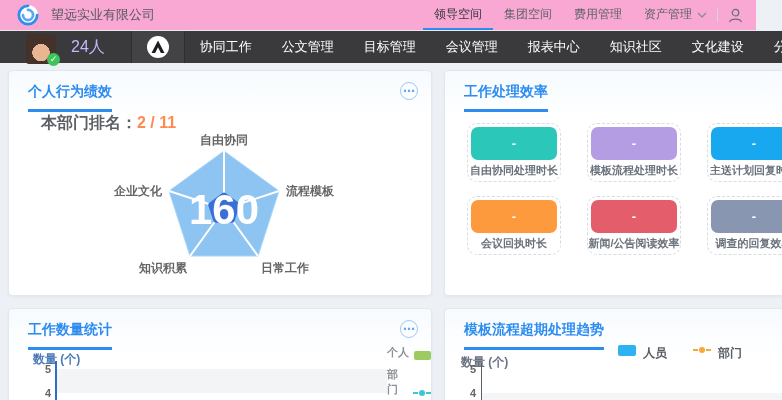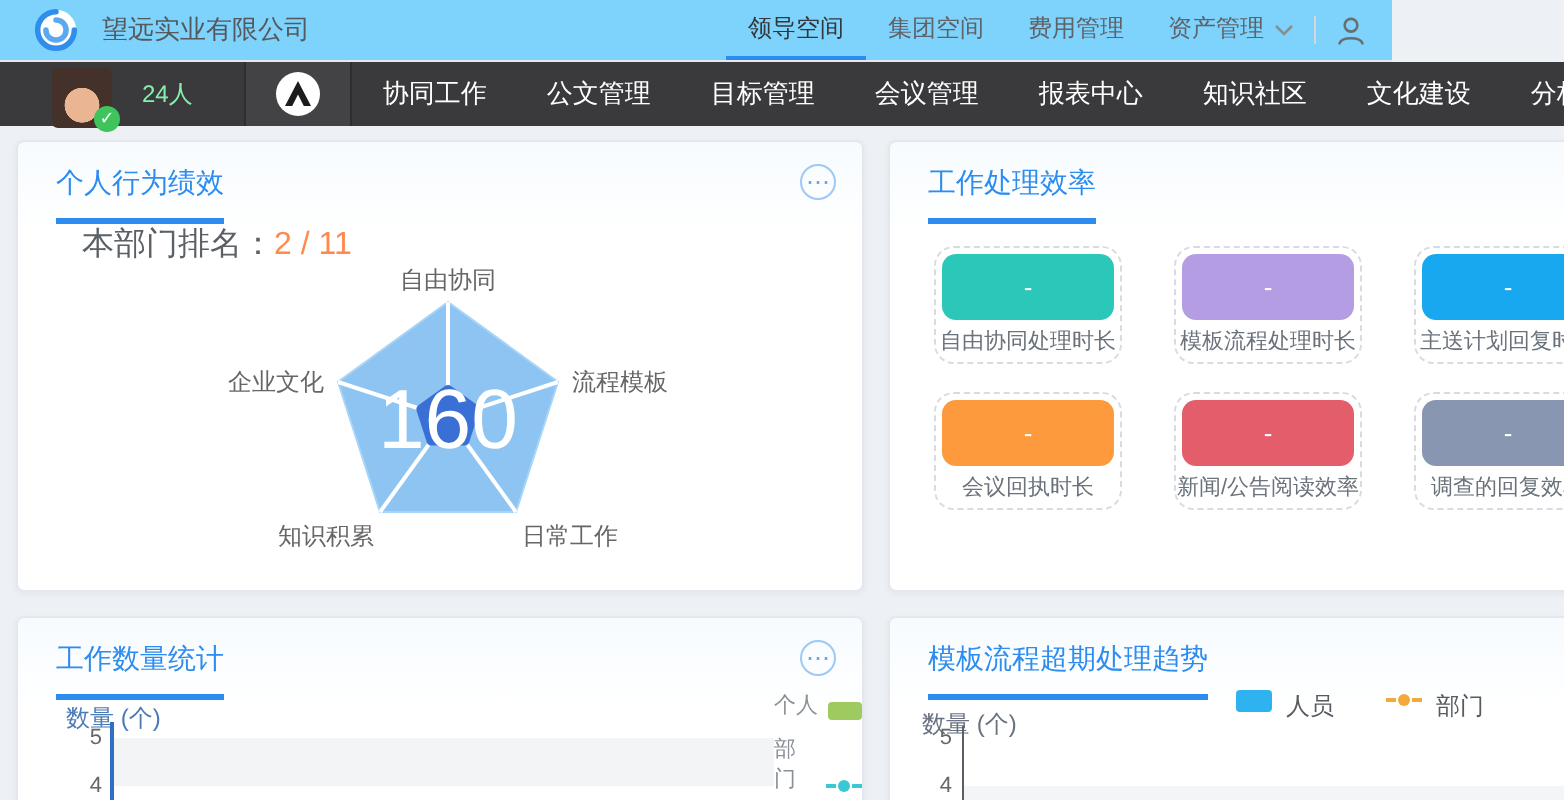--- a/index.html
+++ b/index.html
@@ -2,48 +2,48 @@
 <html><head>
 <meta charset="utf-8">
 <style>
   html,body{margin:0;padding:0;}
   body{
     width:782px;height:400px;overflow:hidden;position:relative;
     font-family:"Liberation Sans","DejaVu Sans",sans-serif;
     background:#edf0f4;
   }
   
-  .topbar{position:absolute;top:0;left:0;width:696px;height:31px;background:#7dd3fc;
+  .topbar{position:absolute;top:0;left:0;width:756px;height:31px;background:#f9a8d4;
     border-bottom:1px solid #e7e9ec;display:flex;align-items:center;box-sizing:border-box;z-index:3;}
   .logo{margin-left:17px;width:22px;height:22px;display:flex;}
   .company{margin-left:12px;font-size:13px;color:#55585c;}
   .topnav{margin-left:auto;display:flex;align-items:stretch;height:100%;}
   .tnav{display:flex;align-items:center;padding:0 11px;font-size:12px;color:#5f6267;
     border-bottom:2px solid transparent;cursor:pointer;box-sizing:border-box;}
   .tnav.active{color:#33373c;border-bottom-color:#2d8cf0;}
   .chev{display:flex;align-items:center;margin-left:-6px;padding-right:6px;cursor:pointer;}
   .tdivider{width:1px;height:14px;background:#d4d7da;align-self:center;margin:0 9px 0 4px;}
   .person{align-self:center;margin-right:12px;display:flex;cursor:pointer;}
   
   .mainnav{position:absolute;top:31px;left:0;width:782px;height:32px;background:#3a3a3c;
     display:flex;align-items:center;z-index:2;}
   .avatar-wrap{position:relative;margin-left:26px;width:30px;height:30px;margin-top:3px;flex:0 0 auto;cursor:pointer;}
   .avatar{width:30px;height:30px;border-radius:3px;overflow:hidden;
     background:radial-gradient(circle at 50% 62%, #e9b593 0 36%, #43312a 37% 100%);}
   .badge{position:absolute;right:-4px;bottom:-2px;width:13px;height:13px;border-radius:50%;
     background:#3fc45c;color:#fff;font-size:9px;line-height:13px;text-align:center;}
-  .member-count{color:#86efac;font-size:12px;margin-left:15px;white-space:nowrap;}
+  .member-count{color:#c4b5fd;font-size:16px;margin-left:15px;white-space:nowrap;}
   .a8seg{margin-left:26px;width:52px;height:100%;display:flex;align-items:center;justify-content:center;
     background:#434346;border-left:1px solid #2e2e30;border-right:1px solid #2e2e30;cursor:pointer;flex:0 0 auto;}
   .menu{display:flex;height:100%;align-items:stretch;}
   .mitem{display:flex;align-items:center;padding:16px 15px;color:#fff;font-size:13px;cursor:pointer;white-space:nowrap;}
   
   .content{position:absolute;top:63px;left:0;width:782px;height:337px;}
   .card{position:absolute;background:linear-gradient(180deg,#f7fbfe 0,#ffffff 46px);
-    border:1px solid #e3e8ee;border-radius:4px;box-shadow:0 1px 3px rgba(30,60,90,.05);box-sizing:border-box;}
+    border:1px solid #e3e8ee;border-radius:4px;box-shadow:0 1px 3px rgba(30,60,90,.05);box-sizing:border-box;font-weight:bold;}
   #card-performance{left:8px;top:7px;width:424px;height:226px;}
   #card-efficiency{left:444px;top:7px;width:424px;height:226px;}
   #card-workcount{left:8px;top:245px;width:424px;height:170px;}
   #card-overdue{left:444px;top:245px;width:424px;height:170px;}
   .card-title{position:absolute;left:19px;top:12px;font-size:14px;color:#2d8cf0;
     padding-bottom:8px;border-bottom:3px solid #2d8cf0;white-space:nowrap;}
   .more{position:absolute;right:13px;top:11px;width:18px;height:18px;border:1px solid #9cc9f5;
     border-radius:50%;color:#64a9ee;font-size:12px;line-height:16px;text-align:center;cursor:pointer;box-sizing:border-box;}
   
   .ranks{position:absolute;left:32px;top:43px;font-size:16px;color:#5a6066;line-height:17px;}

